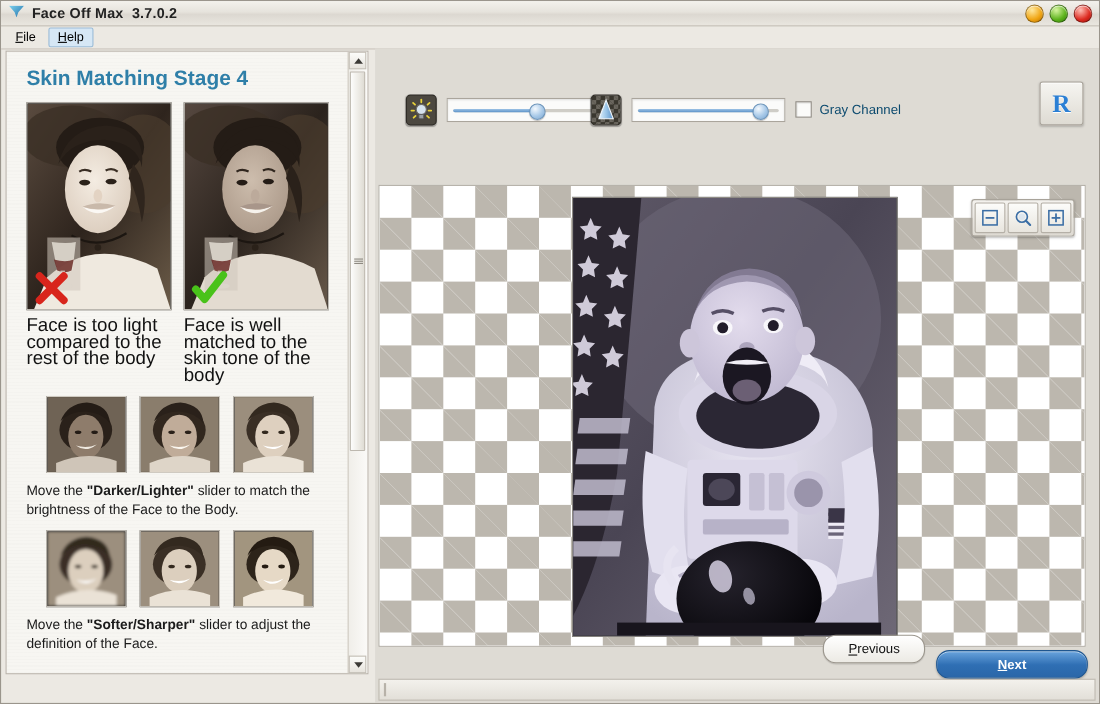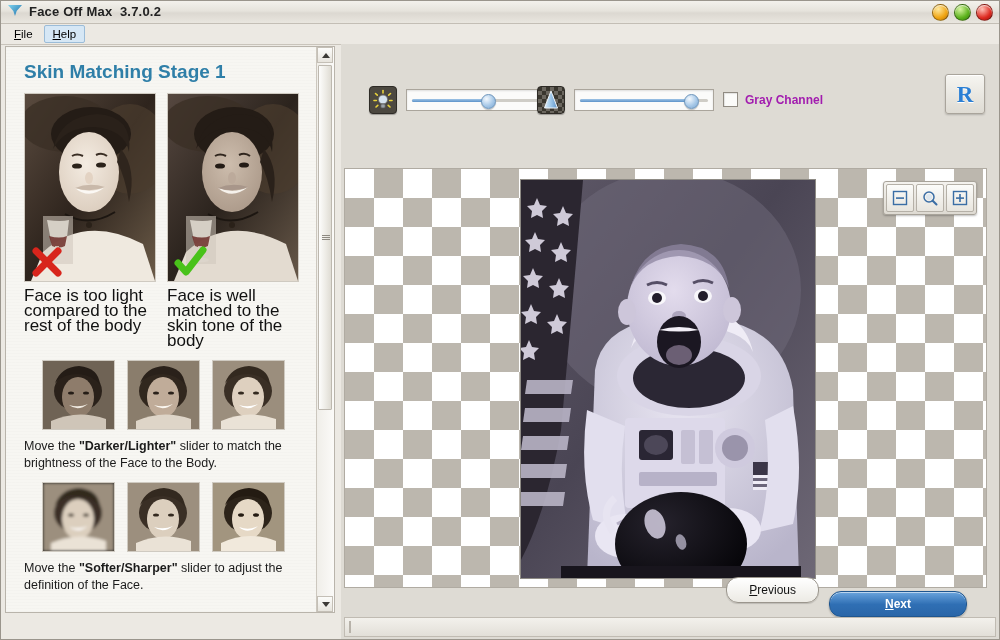--- a/index.html
+++ b/index.html
@@ -93,21 +93,21 @@
      border:1px solid #aaa59c;box-shadow:inset 0 1px 2px rgba(0,0,0,.12);}
   .track{position:absolute;left:5px;right:5px;top:9px;height:3px;border-radius:2px;background:#cfcdc7;}
   .fill{position:absolute;left:5px;top:9px;height:3px;border-radius:2px;
      background:linear-gradient(to bottom,#9fc4e6,#5d93c9);}
   .knob{position:absolute;top:4px;width:13px;height:13px;border-radius:50%;
      background:radial-gradient(circle at 35% 30%,#f4f9fe,#a8c9e8 55%,#7aa6d2);
      border:1px solid #6d95bb;box-shadow:0 1px 1px rgba(0,0,0,.25);}
   .graycheck{position:absolute;top:48px;left:382px;display:flex;align-items:center;gap:7px;}
   .cbox{width:13px;height:13px;background:#fbfbf9;border:1px solid #908b82;
      box-shadow:inset 1px 1px 1px rgba(0,0,0,.1);}
-  .gclabel{font-size:12px;color:#a21caf;font-weight:bold;}
+  .gclabel{font-size:12px;color:#0c4a6e;}
   .resetbtn{position:absolute;top:30px;right:14px;width:38px;height:38px;
      background:linear-gradient(to bottom,#f6f5f1,#dedbd3);border:1px solid #a9a49b;
      border-radius:3px;box-shadow:0 1px 2px rgba(0,0,0,.2),inset 0 1px 0 #fff;
      display:flex;align-items:center;justify-content:center;}
   .resetbtn .glyph{font-size:23px;font-weight:bold;color:#2b7fd4;line-height:1;
      text-shadow:0 1px 0 #fff;font-family:"Liberation Serif",serif;}
 
   
   .canvaswrap{position:absolute;left:3px;top:124px;right:12px;height:418px;
      border:1px solid #b0aba2;overflow:hidden;background:#fff;}
@@ -117,21 +117,21 @@
      background-size:58px 58px;background-position:0 0,29px 29px;}
   .photo-frame{position:absolute;left:175px;top:10px;width:294px;height:398px;
      border:1px solid #8d8a84;overflow:hidden;background:#2a2833;}
   .zoombar{position:absolute;right:9px;top:12px;display:flex;
      background:linear-gradient(to bottom,#f4f2ee,#dedad2);border:1px solid #a8a39a;
      border-radius:3px;box-shadow:0 1px 2px rgba(0,0,0,.25);padding:2px;gap:2px;}
   .zbtn{width:26px;height:26px;background:linear-gradient(to bottom,#fcfcfa,#e8e5de);
      border:1px solid #b5b0a7;border-radius:2px;display:flex;align-items:center;justify-content:center;}
 
   
-  .footer{position:absolute;right:32px;bottom:22px;display:flex;gap:10px;align-items:center;}
+  .footer{position:absolute;right:10px;bottom:22px;display:flex;gap:10px;align-items:center;}
   .btn{height:24px;border-radius:12px;font-size:12px;display:flex;align-items:center;
      justify-content:center;padding:0 22px;}
   .btn.prev{background:linear-gradient(to bottom,#ffffff,#eceae4);border:1px solid #9b968d;color:#111;
      box-shadow:inset 0 1px 0 #fff,0 1px 1px rgba(0,0,0,.15);}
   .btn.next{background:linear-gradient(to bottom,#6aa4dd,#2f6fb4 52%,#2a66a8);
      border:1px solid #1f5párt;border:1px solid #1f568f;color:#fff;font-weight:bold;
      box-shadow:inset 0 1px 0 rgba(255,255,255,.55),0 1px 2px rgba(0,0,0,.3);min-width:92px;margin-top:28px;}
   .statusbar{position:absolute;left:3px;right:3px;bottom:2px;height:18px;
      background:linear-gradient(to bottom,#f3f1ec,#e2dfd8);border:1px solid #c0bbb2;}
   .statusbar .grip{position:absolute;left:4px;top:3px;width:2px;height:12px;background:#b7b2a9;}
@@ -163,21 +163,21 @@
       <span class="mn"><u>H</u><span>elp</span></span>
     </div>
   </div>
 
   <div class="content">
 
     <div class="leftpanel">
       <div class="help-scroll">
         <div class="help-inner">
 
-          <h1 class="stage">Skin Matching Stage 1</h1>
+          <h1 class="stage">Skin Matching Stage 4</h1>
 
           <div class="pair">
             <div class="shot">
               <svg class="photo" viewBox="0 0 130 187" preserveAspectRatio="none">
                 <defs>
                   <linearGradient id="bgA" x1="0" y1="0" x2="1" y2="1">
                     <stop offset="0" stop-color="#5a4b3f"></stop>
                       <stop offset="0.5" stop-color="#2e241d"></stop>
                       <stop offset="1" stop-color="#6b5b48"></stop>
                   </linearGradient>

